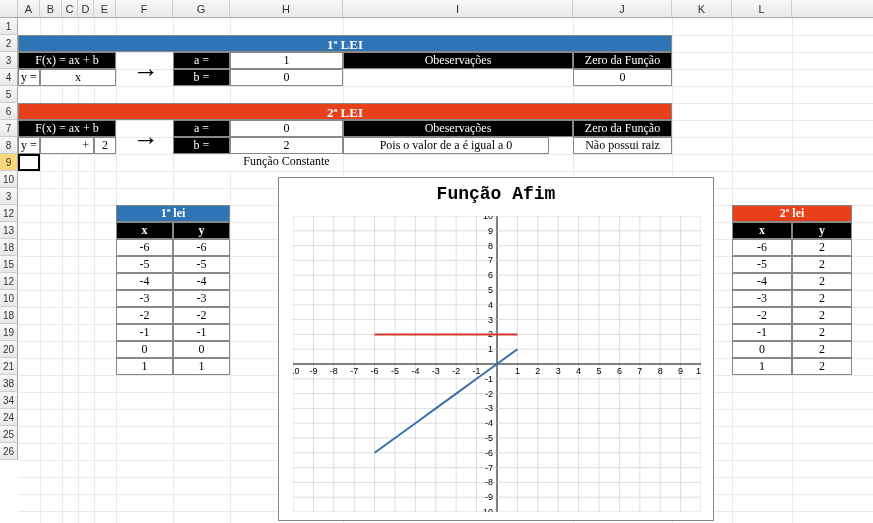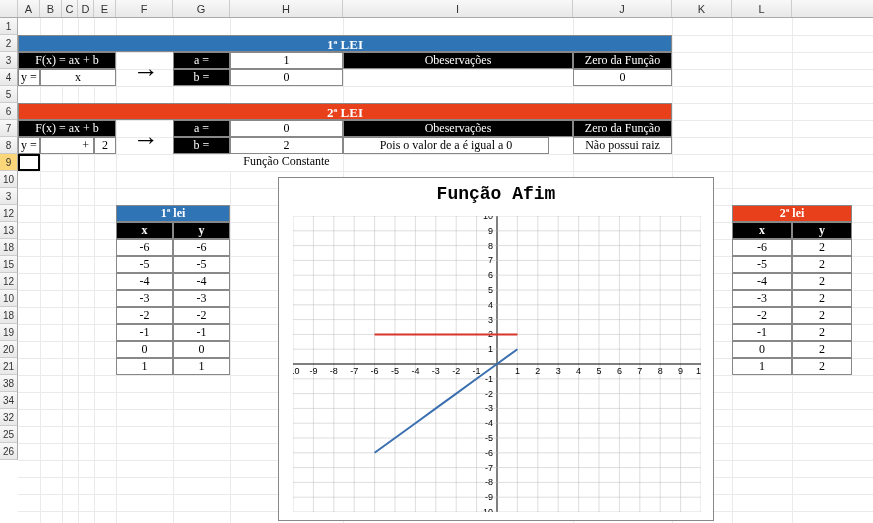--- a/index.html
+++ b/index.html
@@ -80,21 +80,21 @@
     <div>18</div>
     <div>15</div>
     <div>12</div>
     <div>10</div>
     <div>18</div>
     <div>19</div>
     <div>20</div>
     <div>21</div>
     <div>38</div>
     <div>34</div>
-    <div>32</div>
+    <div>24</div>
     <div>25</div>
     <div>26</div>
   </div>
 
 <div class="grid">
   <div class="bggrid" id="bggrid">
       <div class="v" style="left: 22px;"></div>
       <div class="v" style="left: 44px;"></div>
       <div class="v" style="left: 60px;"></div>
       <div class="v" style="left: 76px;"></div>

